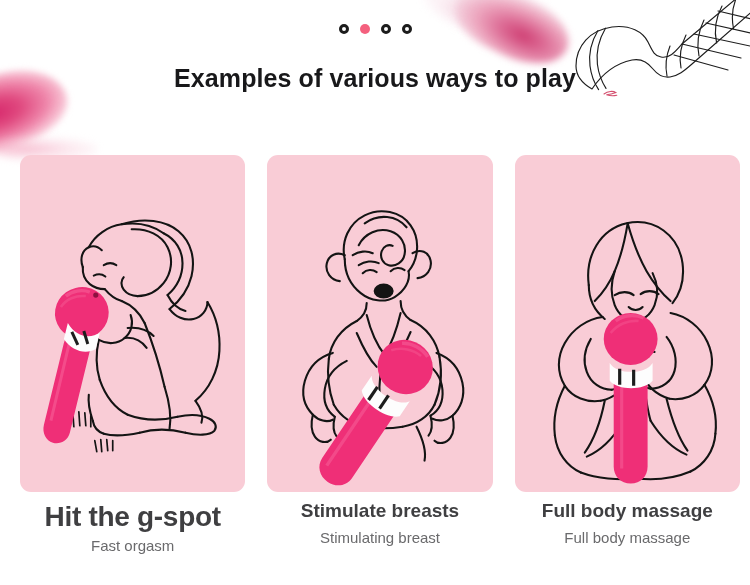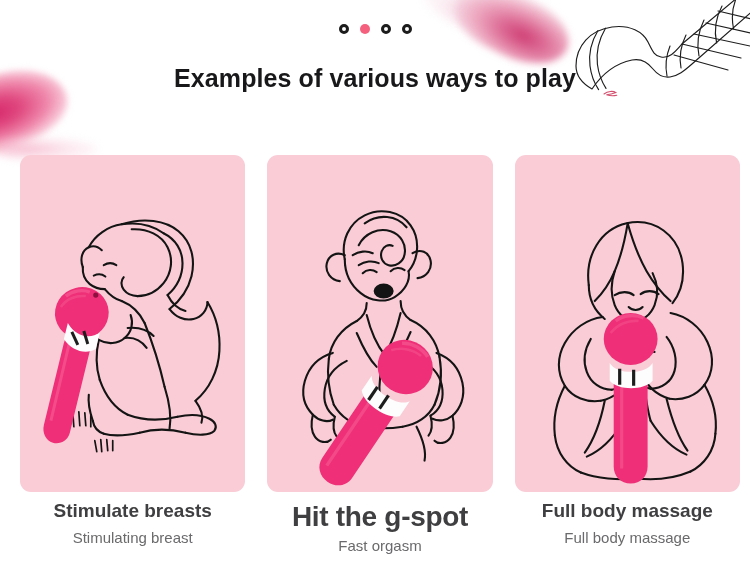--- a/index.html
+++ b/index.html
@@ -418,27 +418,27 @@
           <path d="M96 178 C103 169 114 165 124 166" stroke="#f8639b" stroke-width="2.6" fill="none" opacity="0.36"></path>
           <path d="M95 208 C102 220 131 220 138 208 L138 226 C130 236 103 236 95 226 Z" fill="#fdfdfd"></path>
           <path d="M105 214 L105 230" stroke="#1d1d1d" stroke-width="3.2" fill="none"></path>
           <path d="M119 215 L119 231" stroke="#1d1d1d" stroke-width="3.2" fill="none"></path>
         </g>
       </svg>
     </div>
   </div>
 
   <div id="captions">
+    <div class="caption-col mid">
+      <div class="cap-title large">Hit the g-spot</div>
+      <div class="cap-sub">Fast orgasm</div>
+    </div>
     <div class="caption-col">
       <div class="cap-title normal">Stimulate breasts</div>
       <div class="cap-sub">Stimulating breast</div>
     </div>
-    <div class="caption-col mid">
-      <div class="cap-title large">Hit the g-spot</div>
-      <div class="cap-sub">Fast orgasm</div>
-    </div>
     <div class="caption-col">
       <div class="cap-title normal">Full body massage</div>
       <div class="cap-sub">Full body massage</div>
     </div>
   </div>
 
 </div>
 
 </body></html>

